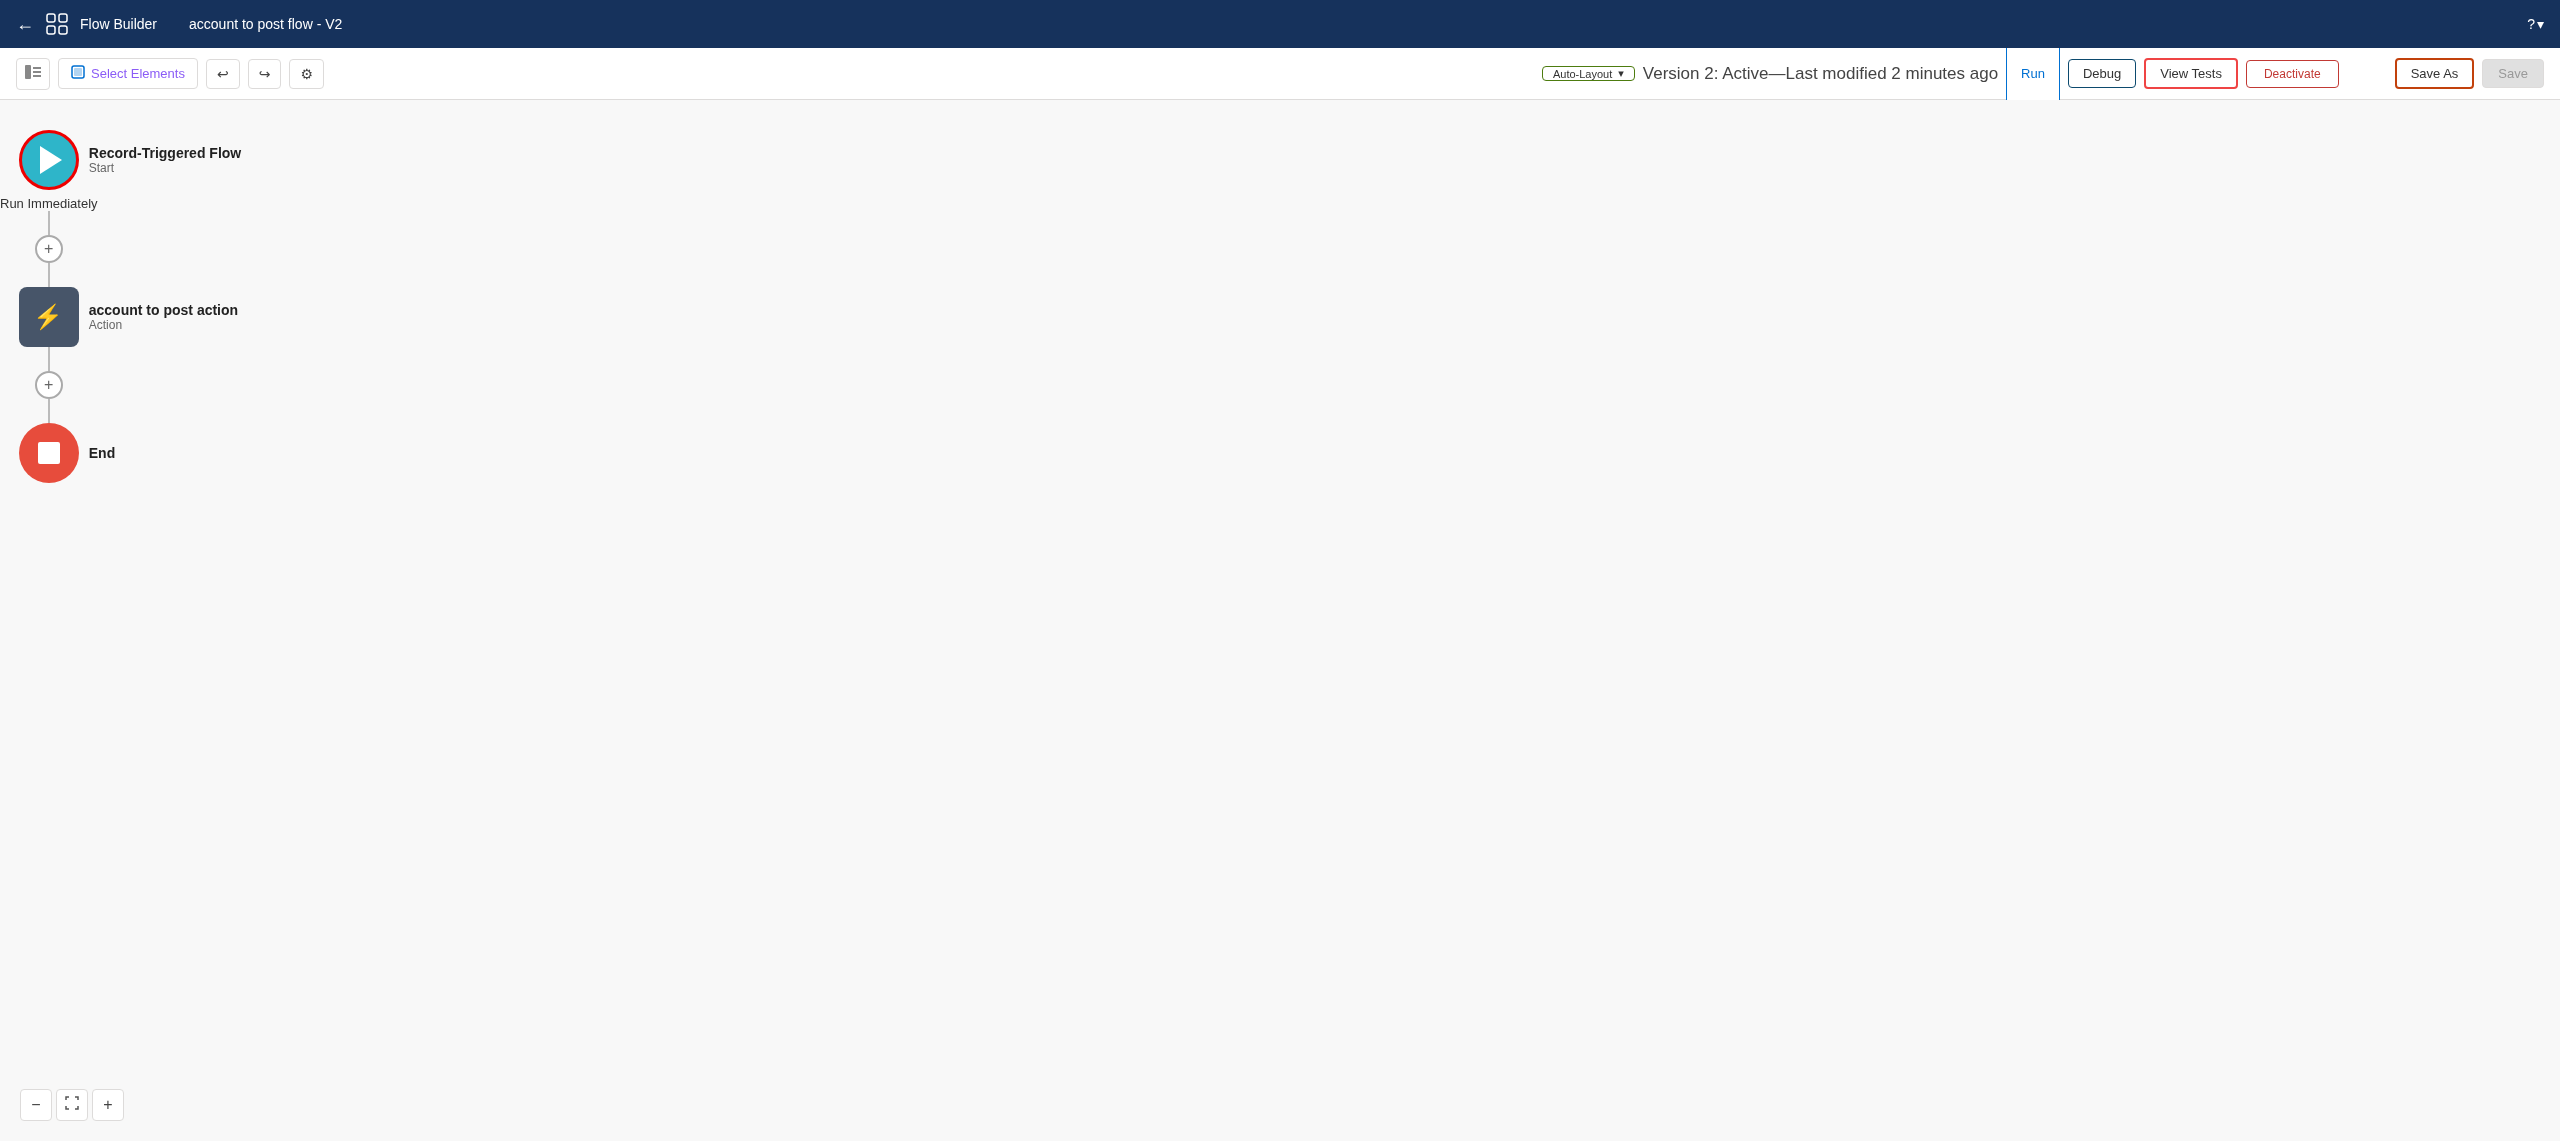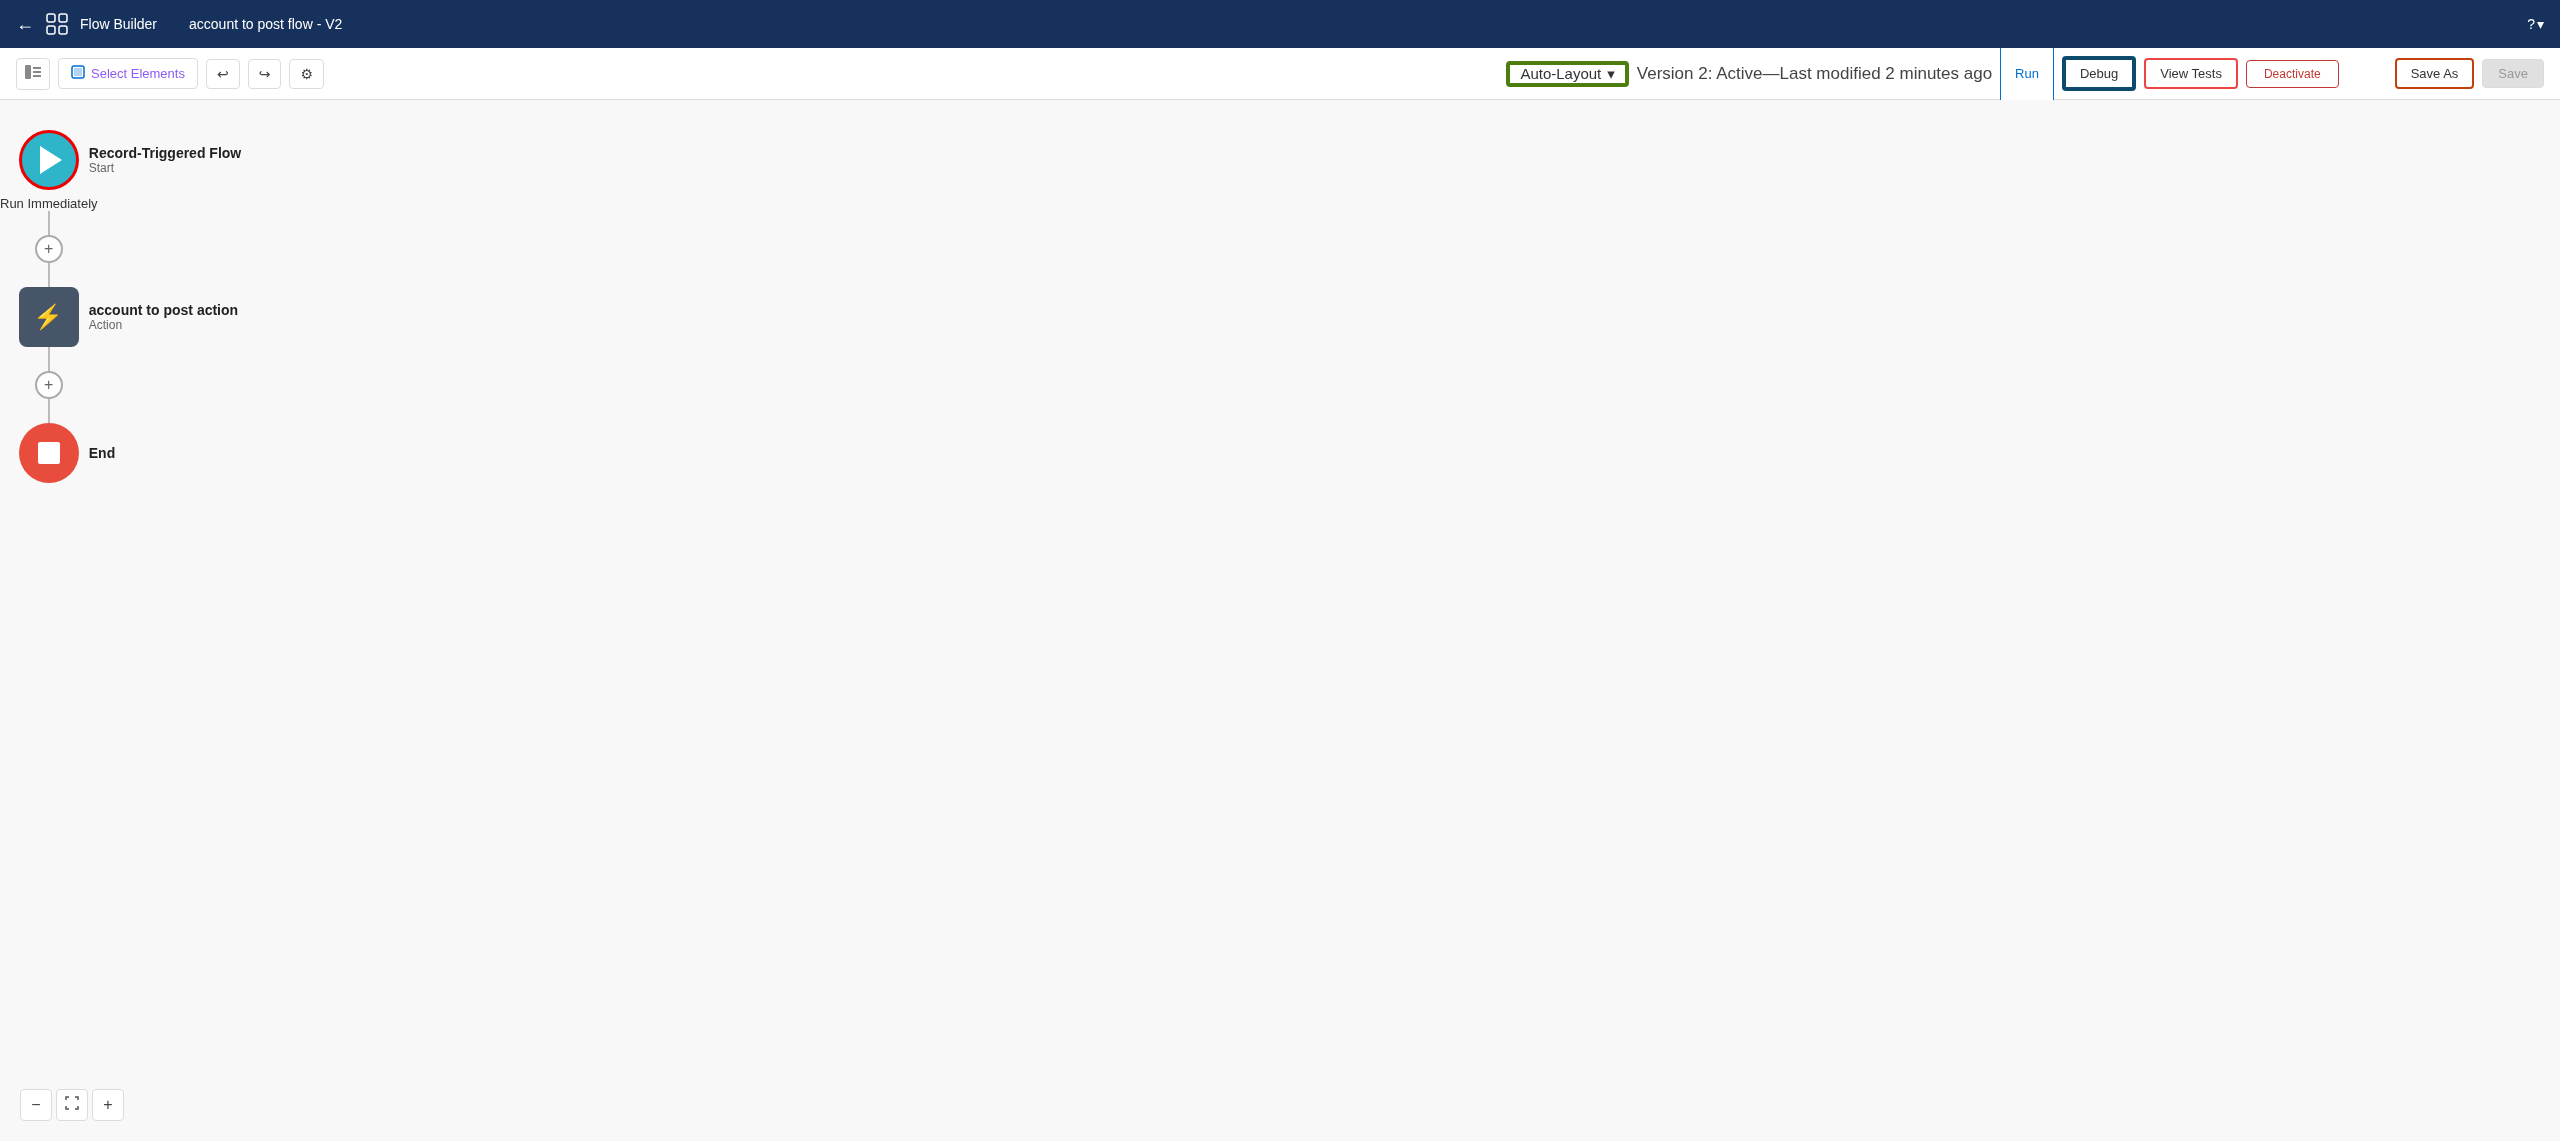--- a/index.html
+++ b/index.html
@@ -62,25 +62,25 @@
       color: #444;
       font-size: 14px;
     }
     .toolbar-center {
       margin-left: auto;
       display: flex;
       align-items: center;
       gap: 8px;
     }
     .auto-layout-btn {
-      border: 4px solid #4d7c0f;
+      border: 1px solid #4d7c0f;
       background: white;
       border-radius: 4px;
       padding: 0 10px;
-      font-size: 15px;
+      font-size: 11px;
       cursor: pointer;
       display: flex;
       align-items: center;
       gap: 6px;
       color: #333;
     }
     .version-status {
       font-size: 17px;
       color: #444;
     }
@@ -89,21 +89,21 @@
       border: 1px solid #0070d2;
       color: #0070d2;
       border-radius: 4px;
       padding: 22px 14px;
       font-size: 13px;
       cursor: pointer;
       font-weight: 500;
     }
     .debug-btn {
       background: white;
-      border: 4px solid #0c4a6e;
+      border: 1px solid #0c4a6e;
       color: #333;
       border-radius: 4px;
       padding: 6px 14px;
       font-size: 13px;
       cursor: pointer;
     }
     .view-tests-btn {
       background: white;
       border: 2px solid #ef4444;
       color: #333;

